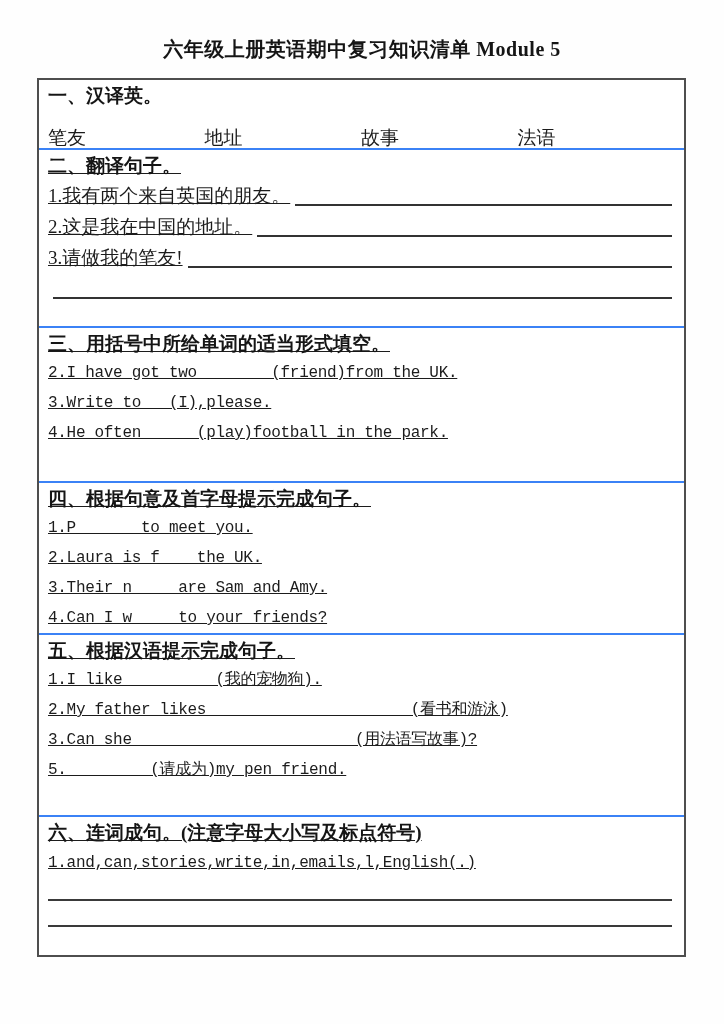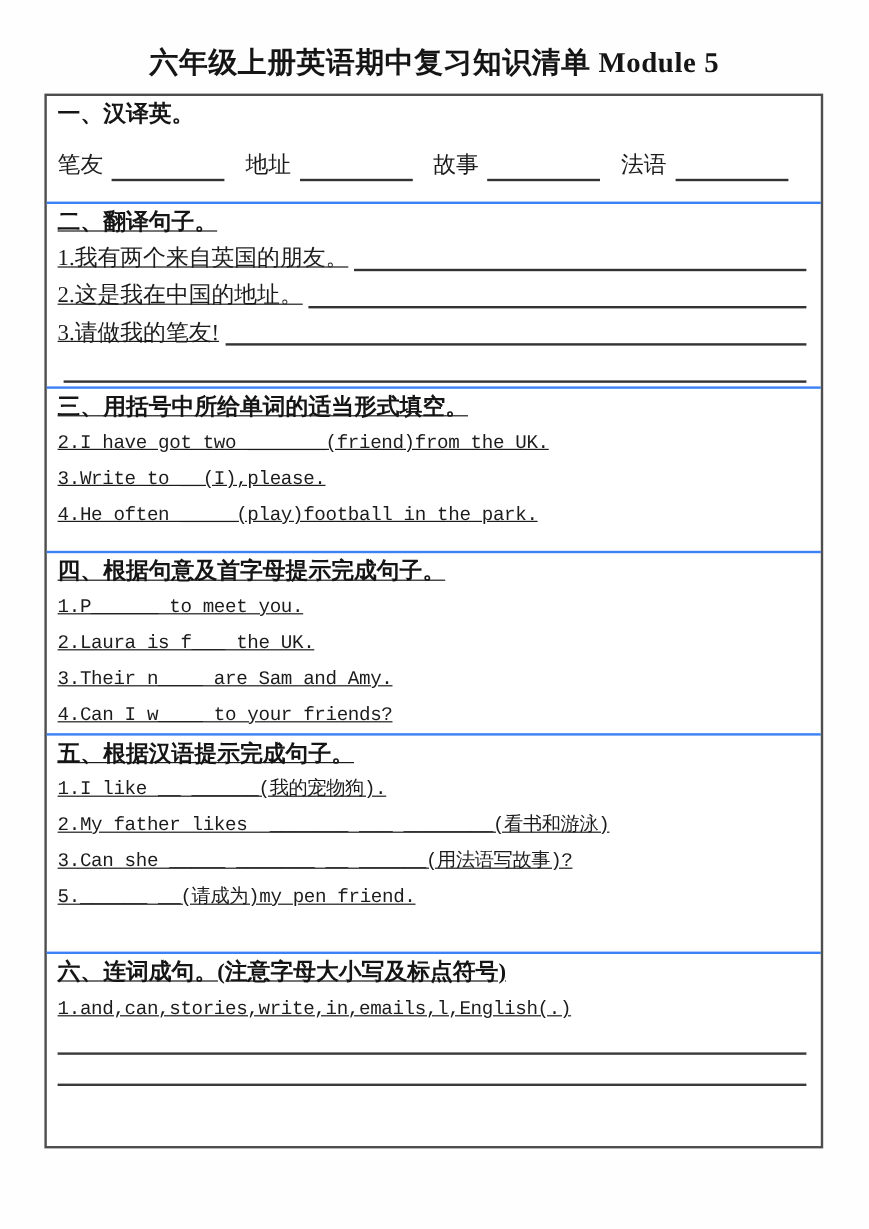--- a/index.html
+++ b/index.html
@@ -20,21 +20,21 @@
   }
   .title {
     position: absolute;
     top: 36px;
     left: 0;
     width: 100%;
     margin: 0;
     text-align: center;
     font-family: "Liberation Serif", serif;
     font-weight: bold;
-    font-size: 24px;
+    font-size: 20px;
     letter-spacing: 0.5px;
     color: #151515;
   }
   .sheet {
     position: absolute;
     left: 37px;
     top: 78px;
     width: 649px;
     height: 879px;
     box-sizing: border-box;
@@ -42,23 +42,23 @@
     background: #ffffff;
     display: flex;
     flex-direction: column;
   }
   .sec {
     box-sizing: border-box;
     padding: 2px 10px 0 9px;
     overflow: hidden;
   }
   .sec + .sec { border-top: 2px solid #3b82f6; text-decoration: underline; }
-  .sec1 { height: 88px; border-radius: 23px; }
+  .sec1 { height: 68px; border-radius: 23px; }
   .sec2 { height: 154px; }
-  .sec3 { height: 137px; }
+  .sec3 { height: 155px; margin-top: 24px; }
   .sec4 { height: 152px; }
   .sec5 { height: 182px; }
   .sec6 { flex: 1; }
   .sec-title {
     font-size: 19px;
     font-weight: bold;
     line-height: 27px;
     color: #151515;
     white-space: pre;
   }

